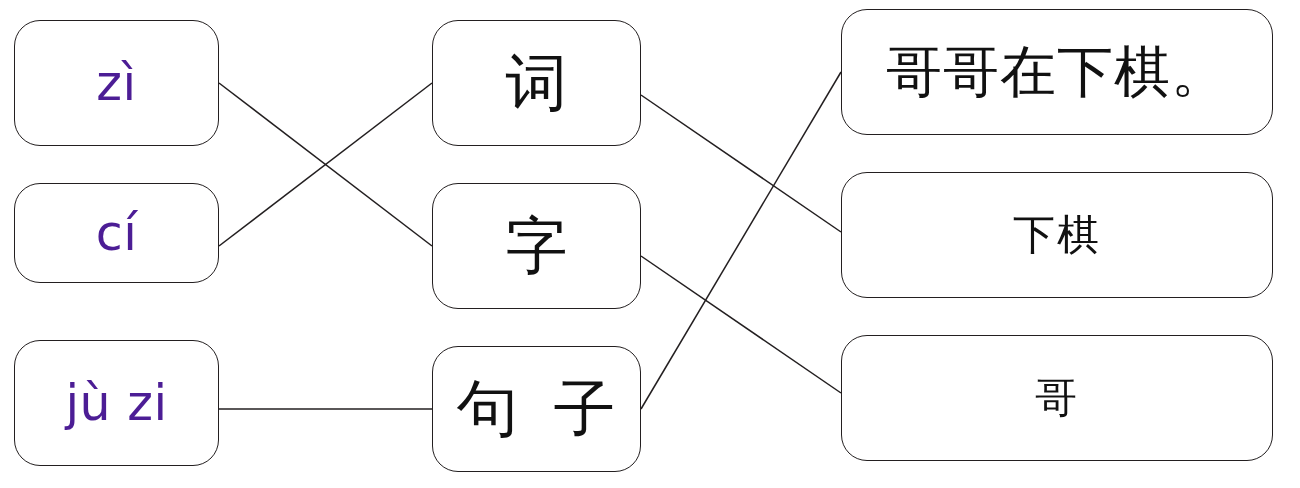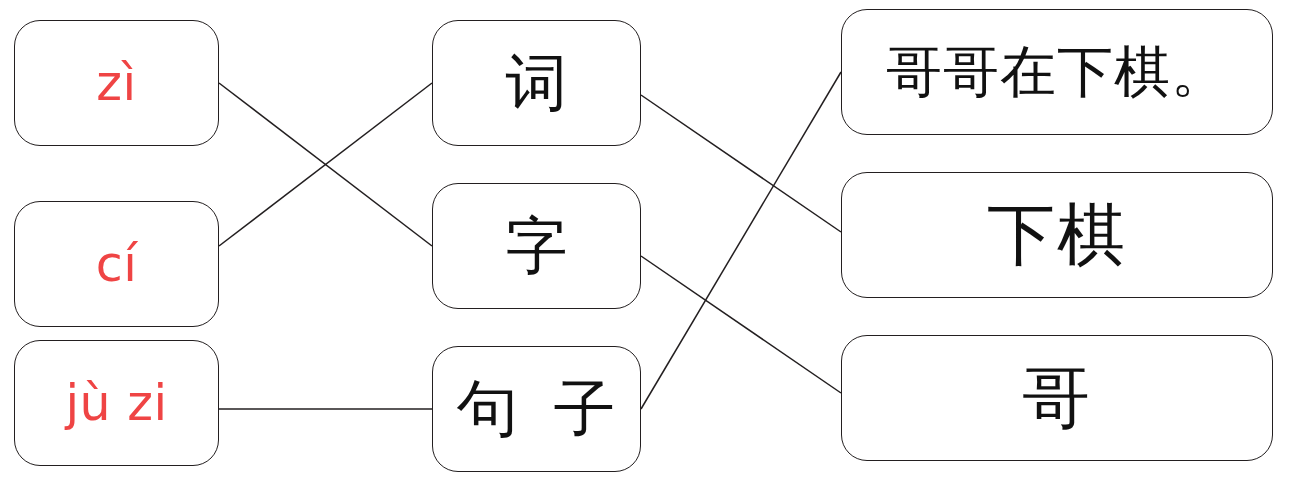--- a/index.html
+++ b/index.html
@@ -26,30 +26,30 @@
     align-items: center;
     justify-content: center;
     line-height: 1;
     color: #000000;
   }
   .card-pinyin {
     font-family: "DejaVu Sans", "Liberation Sans", sans-serif;
     font-size: 49px;
     font-weight: 400;
     letter-spacing: 0.5px;
-    color: #ef4444;
+    color: #4c1d95;
   }
   .card-hanzi {
     font-family: "DejaVu Serif", "Liberation Serif", serif;
     font-size: 62px;
     font-weight: 400;
     color: #111111;
   }
   .card-hanzi.wide {
-    font-size: 68px;
+    font-size: 42px;
     letter-spacing: 2px;
   }
   .card-hanzi.sentence {
     font-size: 56px;
     letter-spacing: 1px;
     padding: 16px 10px;
   }
   .card-hanzi.spaced {
     letter-spacing: 1px;
   }
@@ -80,21 +80,21 @@
     <line x1="219" y1="83" x2="432" y2="246" stroke="#231f20"></line>
     <line x1="219" y1="246" x2="432" y2="83" stroke="#231f20"></line>
     <line x1="219" y1="409" x2="432" y2="409" stroke="#231f20"></line>
     <line x1="641" y1="95" x2="841" y2="232" stroke="#231f20"></line>
     <line x1="641" y1="256" x2="841" y2="393" stroke="#231f20"></line>
     <line x1="641" y1="409" x2="841" y2="72" stroke="#231f20"></line>
   </svg>
 
   <div class="card card-pinyin" style="left:14px; top:20px; width:205px; height:126px;">zì</div>
 
-  <div class="card card-pinyin" style="left:14px; top:201px; width:205px; height:126px;">cí</div>
+  <div class="card card-pinyin" style="left:14px; top:183px; width:205px; height:100px;">cí</div>
 
   <div class="card card-pinyin" style="left:14px; top:340px; width:205px; height:126px;">jù zi</div>
 
   <div class="card card-hanzi" style="left:432px; top:20px; width:209px; height:126px;">词</div>
 
   <div class="card card-hanzi" style="left:432px; top:183px; width:209px; height:126px;">字</div>
 
   <div class="card card-hanzi spaced" style="left:432px; top:346px; width:209px; height:126px;">
     <span>句</span>
     <span class="gap"></span>

